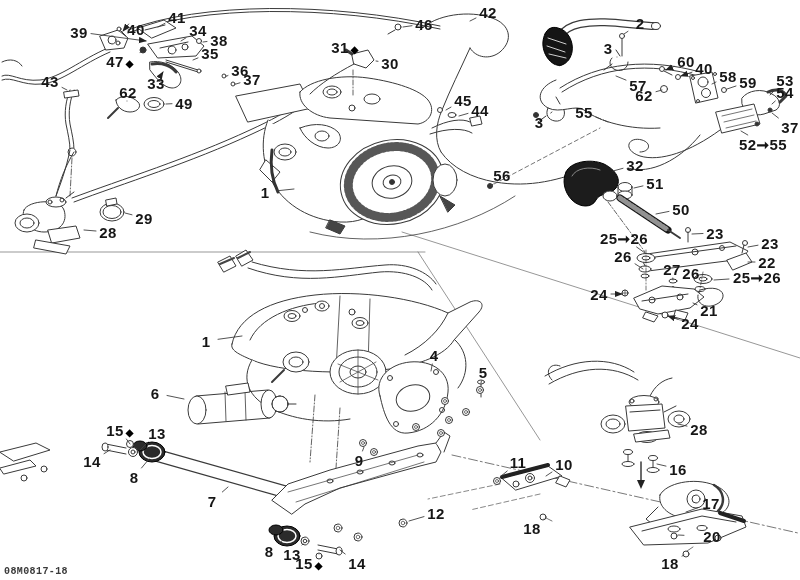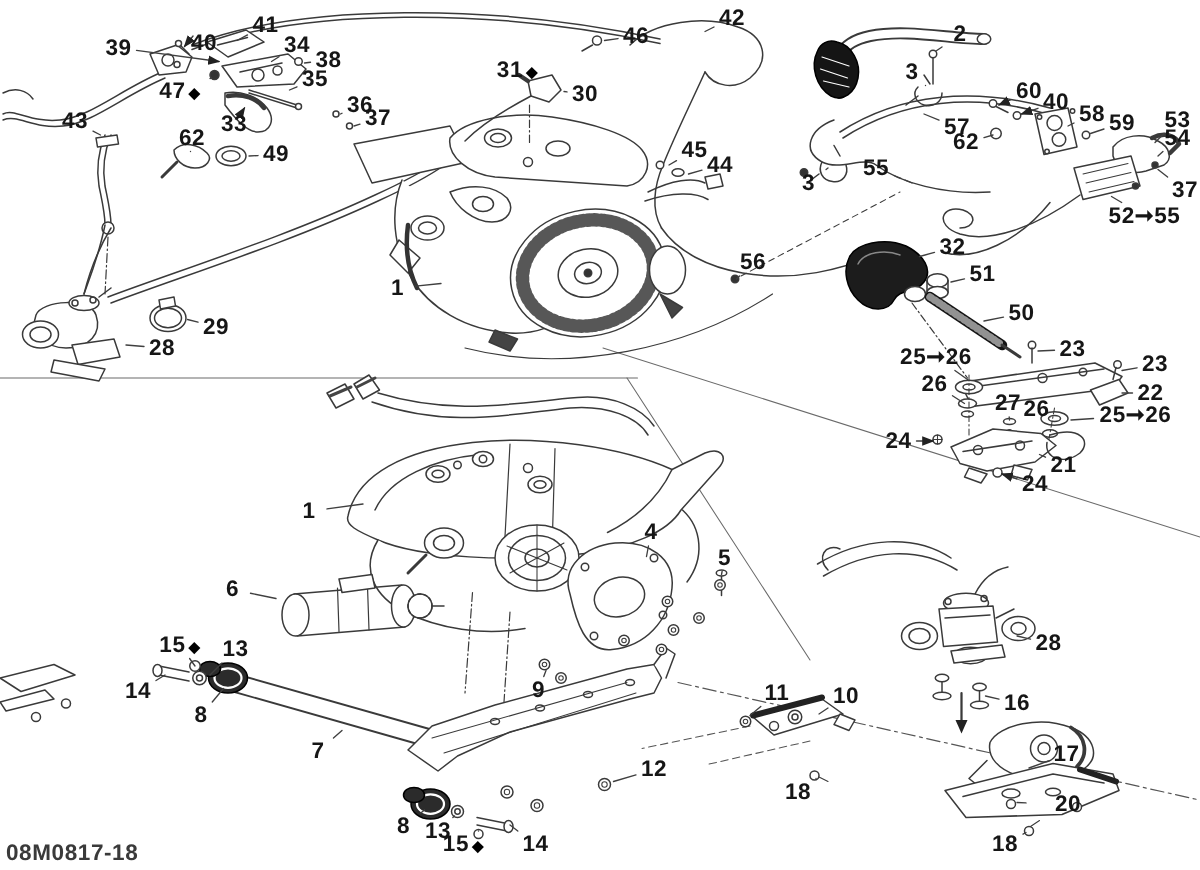--- a/index.html
+++ b/index.html
@@ -3,22 +3,22 @@
 <meta charset="utf-8">
 <style>
   html,body{margin:0;padding:0;background:#fff;}
   .stage{position:relative;width:800px;height:580px;background:#ffffff;overflow:hidden;
          font-family:"Liberation Sans", sans-serif;}
   .stage svg{position:absolute;left:0;top:0;}
   .callout-layer{position:absolute;left:0;top:0;width:800px;height:580px;pointer-events:none;}
   .callout{position:absolute;transform:translate(-50%,-50%);font-weight:bold;font-size:15px;
            color:#161616;white-space:nowrap;letter-spacing:.4px;line-height:1;}
   .callout .marker{font-size:10px;margin-left:2px;color:#000;}
-  .doc-code{position:absolute;left:4px;bottom:3px;font-size:15px;font-weight:bold;
-            color:#3a3a3a;letter-spacing:.4px;}
+  .doc-code{position:absolute;left:4px;bottom:3px;font-size:10px;font-weight:bold;
+            color:#3a3a3a;letter-spacing:.4px;font-family:Liberation Mono, monospace;}
 </style>
 </head>
 <body>
 
 <div class="stage">
 
 <svg width="800" height="580" viewBox="0 0 800 580">
   <defs>
     <marker id="arrowhead" markerWidth="9" markerHeight="8" refX="8" refY="3.5" orient="auto">
       <path d="M0,0 L9,3.5 L0,7 Z" fill="#222"></path>

